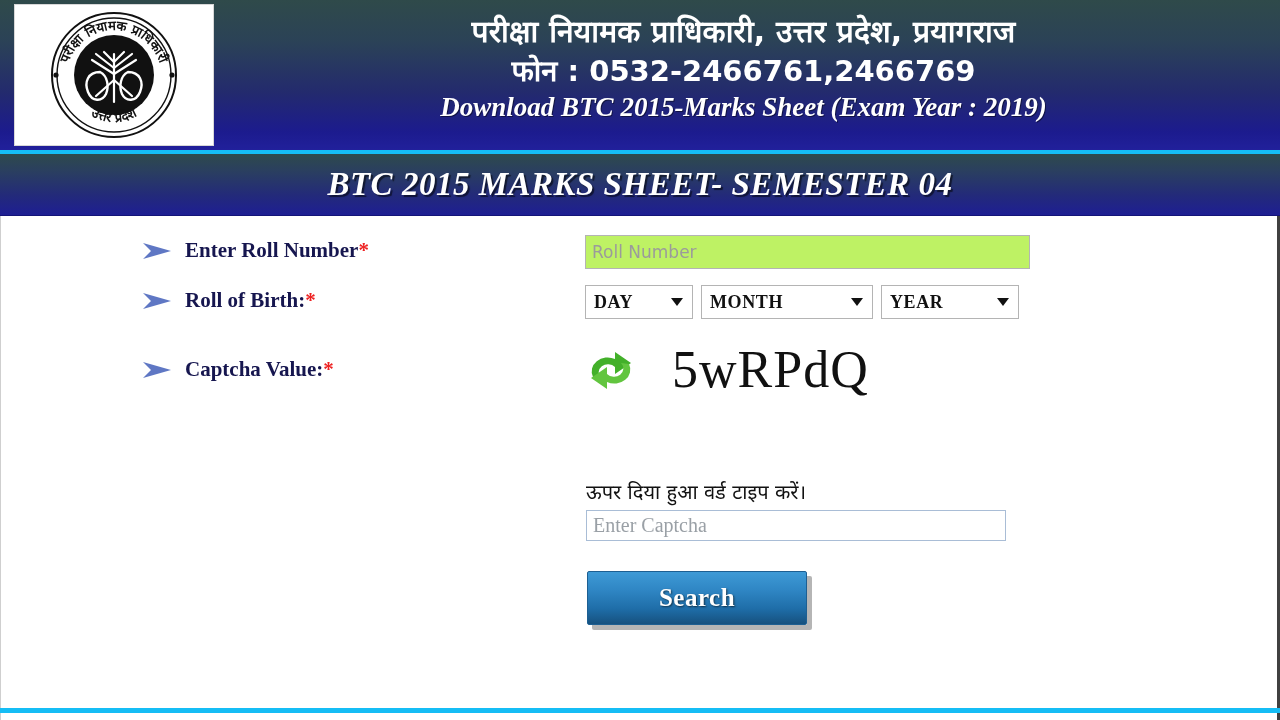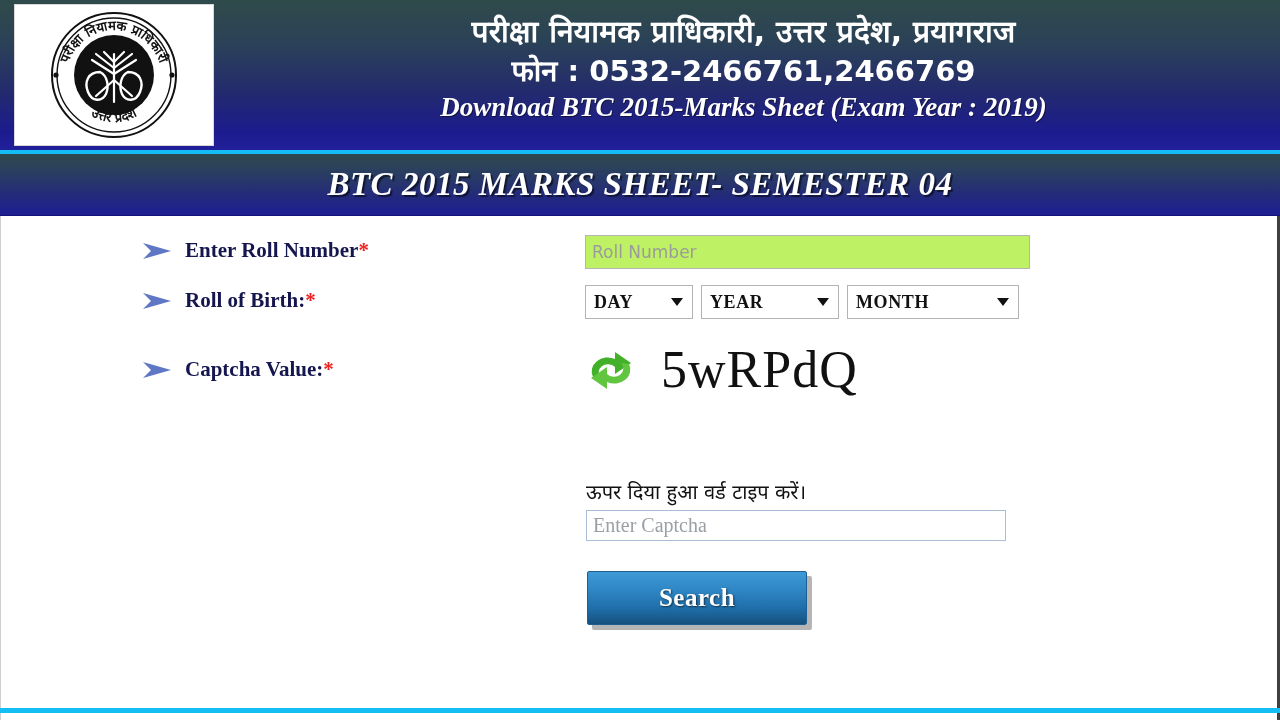--- a/index.html
+++ b/index.html
@@ -203,21 +203,21 @@
     border-top: 8px solid #111111;
   }
 
   
   .captcha-row {
     position: absolute;
     left: 584px;
     top: 128px;
     display: flex;
     align-items: center;
-    gap: 24px;
+    gap: 35px;
   }
   .refresh-icon { width: 52px; height: 46px; display:block; }
   .captcha-text {
     font-family: "Liberation Serif", serif;
     font-size: 52px;
     line-height: 52px;
     color: #111111;
     letter-spacing: 1px;
     white-space: nowrap;
   }
@@ -345,28 +345,28 @@
       <svg class="bullet" viewBox="0 0 34 22">
         <path d="M 2 3 L 30 11 L 2 19 L 10 11 Z" fill="#5f77c4"></path>
       </svg>
       <span class="lbl"><span>Roll of Birth:</span><span class="req">*</span></span>
     </div>
     <div class="dob-wrap">
       <div class="sel sel-day">
         <span class="sel-label">DAY</span>
         <span class="caret"></span>
       </div>
+      <div class="sel sel-month">
+        <span class="sel-label">MONTH</span>
+        <span class="caret"></span>
+      </div>
       <div class="sel sel-year">
         <span class="sel-label">YEAR</span>
         <span class="caret"></span>
       </div>
-      <div class="sel sel-month">
-        <span class="sel-label">MONTH</span>
-        <span class="caret"></span>
-      </div>
     </div>
 
     <div class="form-row r3">
       <svg class="bullet" viewBox="0 0 34 22">
         <path d="M 2 3 L 30 11 L 2 19 L 10 11 Z" fill="#5f77c4"></path>
       </svg>
       <span class="lbl"><span>Captcha Value:</span><span class="req">*</span></span>
     </div>
 
     <div class="captcha-row">

